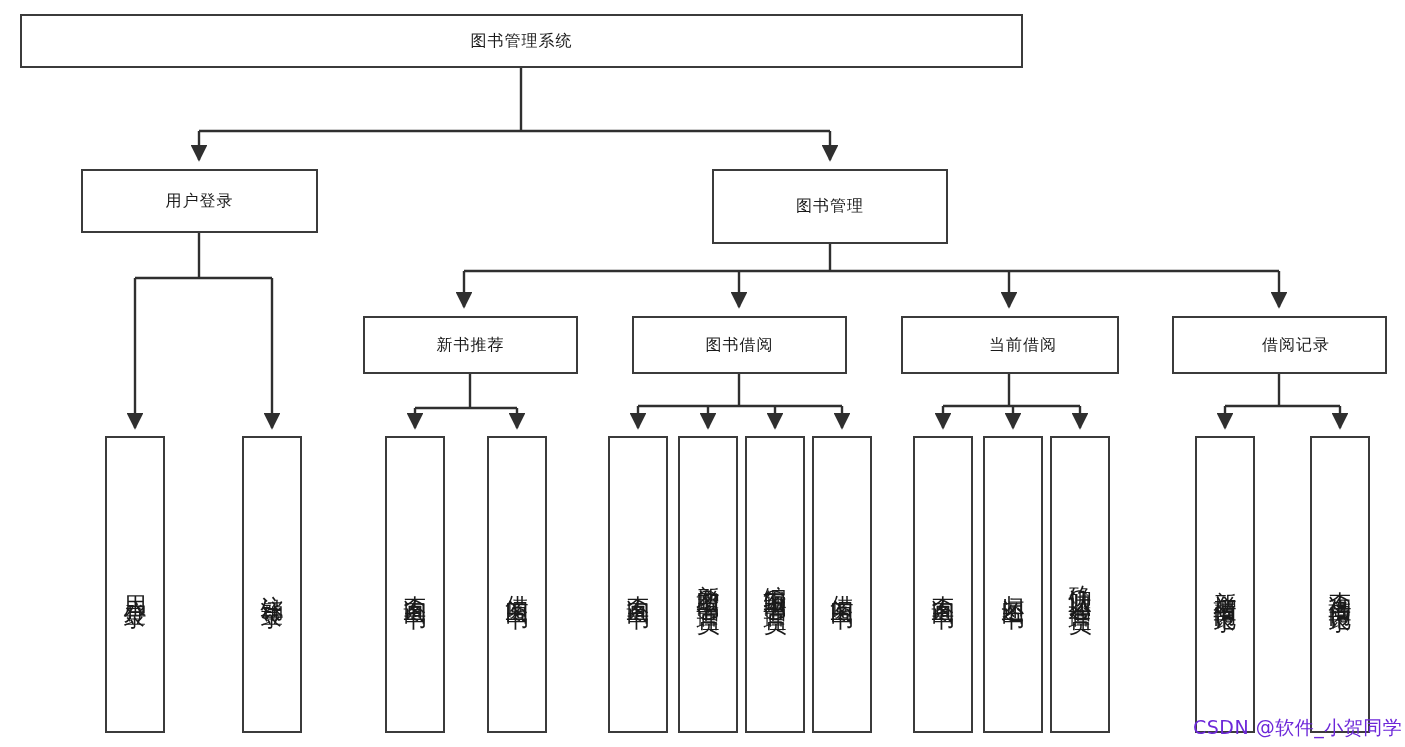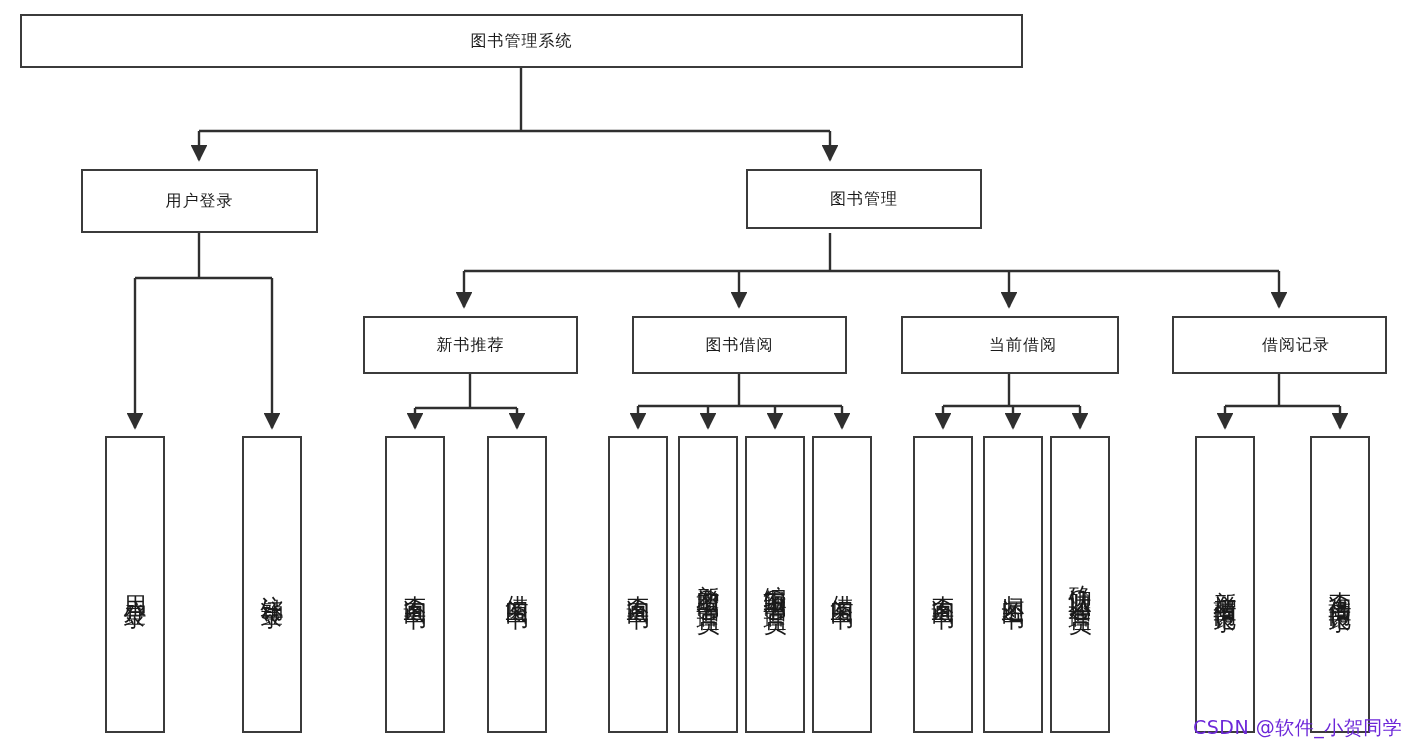--- a/index.html
+++ b/index.html
@@ -115,21 +115,21 @@
     </g>
   </svg>
 
   <div class="node h" style="left:20px; top:14px; width:1003px; height:54px;">
     <span>图书管理系统</span>
   </div>
 
   <div class="node h" style="left:81px; top:169px; width:237px; height:64px;">
     <span>用户登录</span>
   </div>
-  <div class="node h" style="left:746px; top:169px; width:236px; height:60px;">
+  <div class="node h" style="left:712px; top:169px; width:236px; height:75px;">
     <span>图书管理</span>
   </div>
 
   <div class="node h" style="left:363px; top:316px; width:215px; height:58px;">
     <span>新书推荐</span>
   </div>
   <div class="node h" style="left:632px; top:316px; width:215px; height:58px;">
     <span>图书借阅</span>
   </div>
   <div class="node h" style="left:901px; top:316px; width:218px; height:58px;padding-left:26px;">

